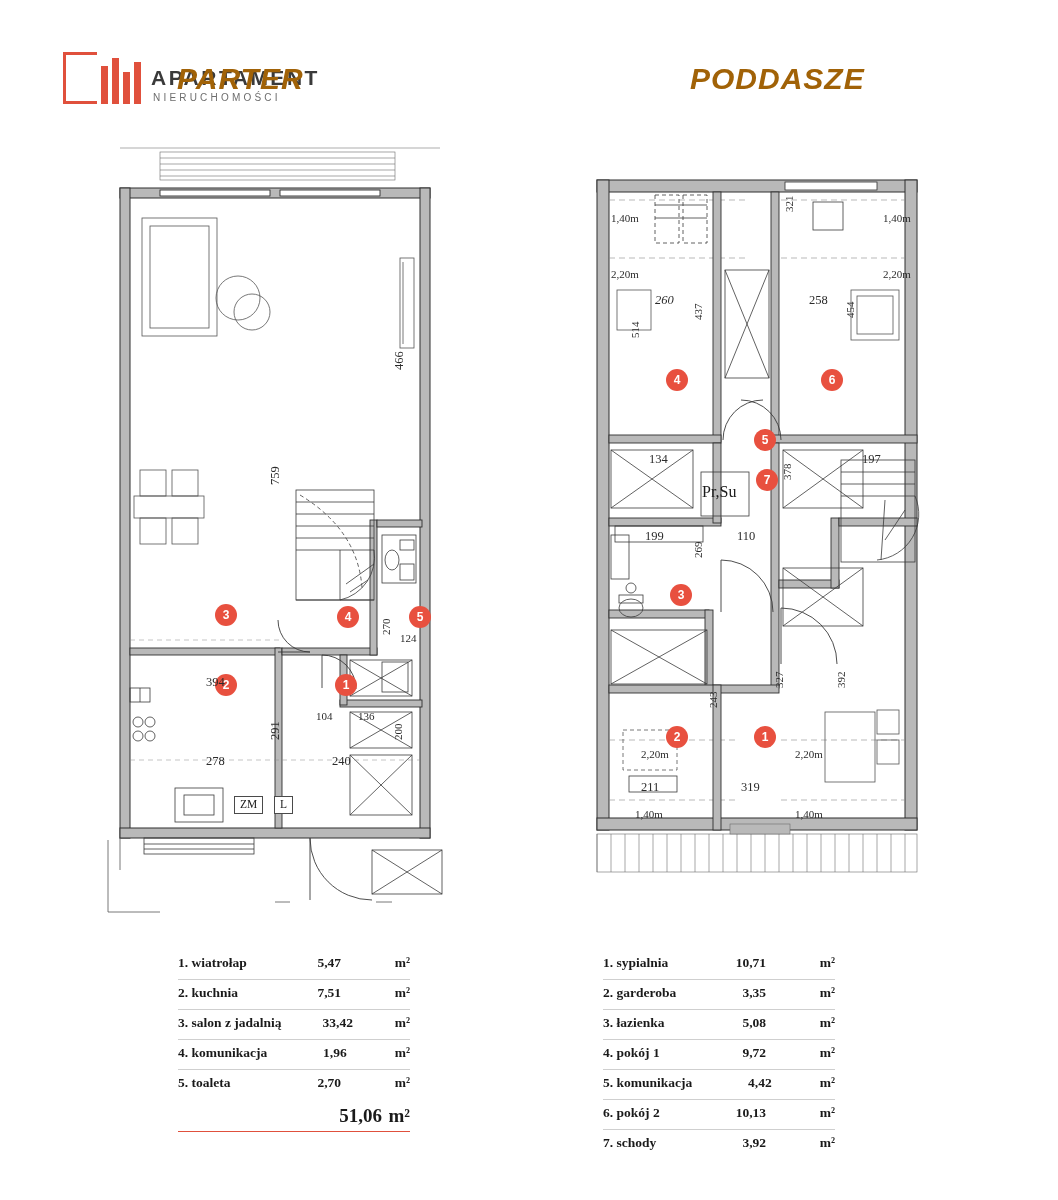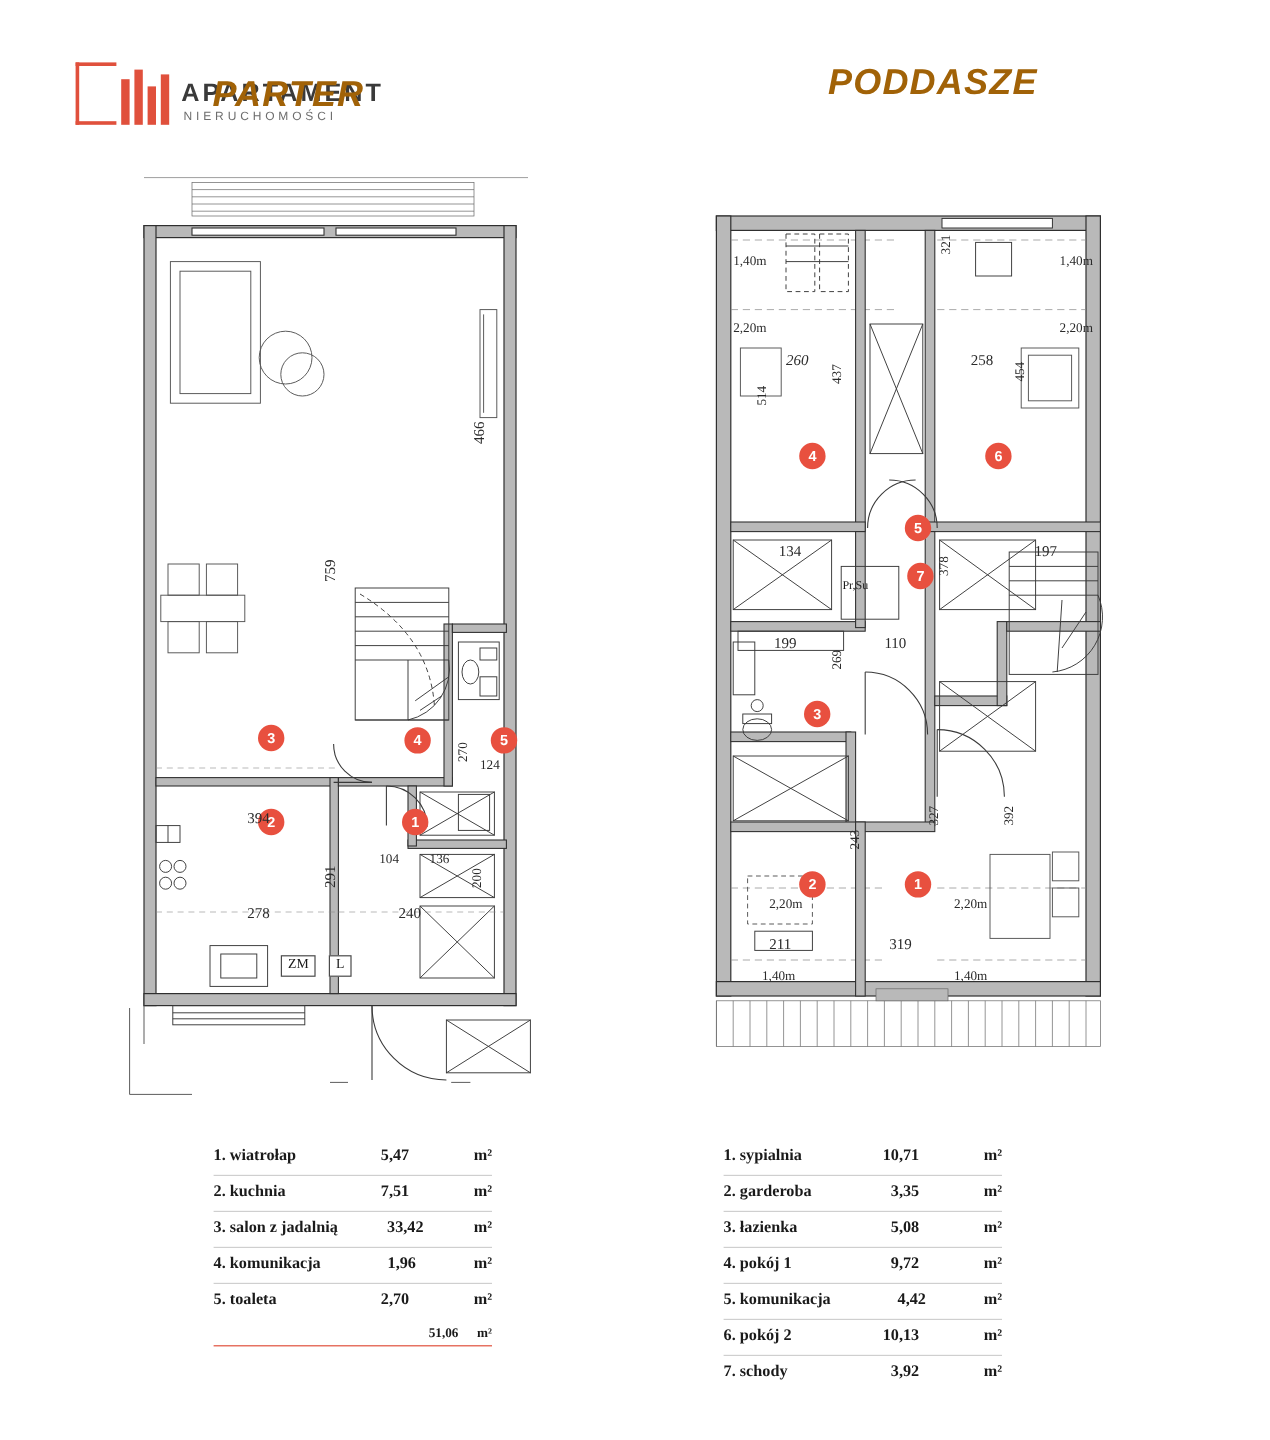--- a/index.html
+++ b/index.html
@@ -34,21 +34,21 @@
   }
 
   
   .plan-title {
     position: absolute;
     font-family: "Liberation Sans", sans-serif;
     font-style: italic; font-weight: 700; font-size: 30px;
     letter-spacing: 1px; color: #a16207;
   }
   #title-parter { left: 177px; top: 62px; }
-  #title-poddasze { left: 690px; top: 52px; }
+  #title-poddasze { left: 690px; top: 62px; }
 
   
   .plan { position: absolute; }
   #plan-left  { left: 100px; top: 140px; width: 360px; height: 780px; }
   #plan-right { left: 585px; top: 140px; width: 360px; height: 780px; }
   .plan svg { display: block; }
 
   
   .marker {
     position: absolute;
@@ -72,41 +72,41 @@
   .boxlabel {
     position: absolute;
     font-family: "Liberation Serif", serif;
     font-size: 11.5px; color: #1a1a1a;
     border: 1px solid #4a4a4a; background: #fff;
     padding: 2px 5px; line-height: 1;
   }
   .plainlabel {
     position: absolute;
     font-family: "Liberation Serif", serif;
-    font-size: 10px; color: #1a1a1a; white-space: nowrap;
+    font-size: 16px; color: #1a1a1a; white-space: nowrap;
   }
 
   
   .legend { position: absolute; font-family: "Liberation Serif", serif; }
   #legend-left  { left: 178px; top: 950px; width: 232px; }
   #legend-right { left: 603px; top: 950px; width: 232px; }
   .legend .row {
     display: flex; align-items: baseline;
     border-bottom: 1px solid #cfcfcf;
     padding: 5px 0 8px 0;
     font-size: 13.5px; font-weight: 700; color: #1a1a1a; gap: 41px;
   }
   .legend .row .name { flex: 1; white-space: nowrap; }
   .legend .row .val  { width: 48px; text-align: right; }
   .legend .row .unit { width: 28px; text-align: right; font-weight: 700; }
   .legend .total {
     display: flex; align-items: baseline;
     padding: 6px 0 4px 0;
     border-bottom: 1.5px solid #e0503c;
-    font-size: 11px; font-weight: 700;
+    font-size: 19px; font-weight: 700;
   }
   .legend .total .name { flex: 1; }
   .legend .total .val  { width: 48px; text-align: right; }
   .legend .total .unit { width: 28px; text-align: right; }
 </style>
 </head>
 <body>
 
 <div class="logo-wrap">
   <div class="logo-bars">

